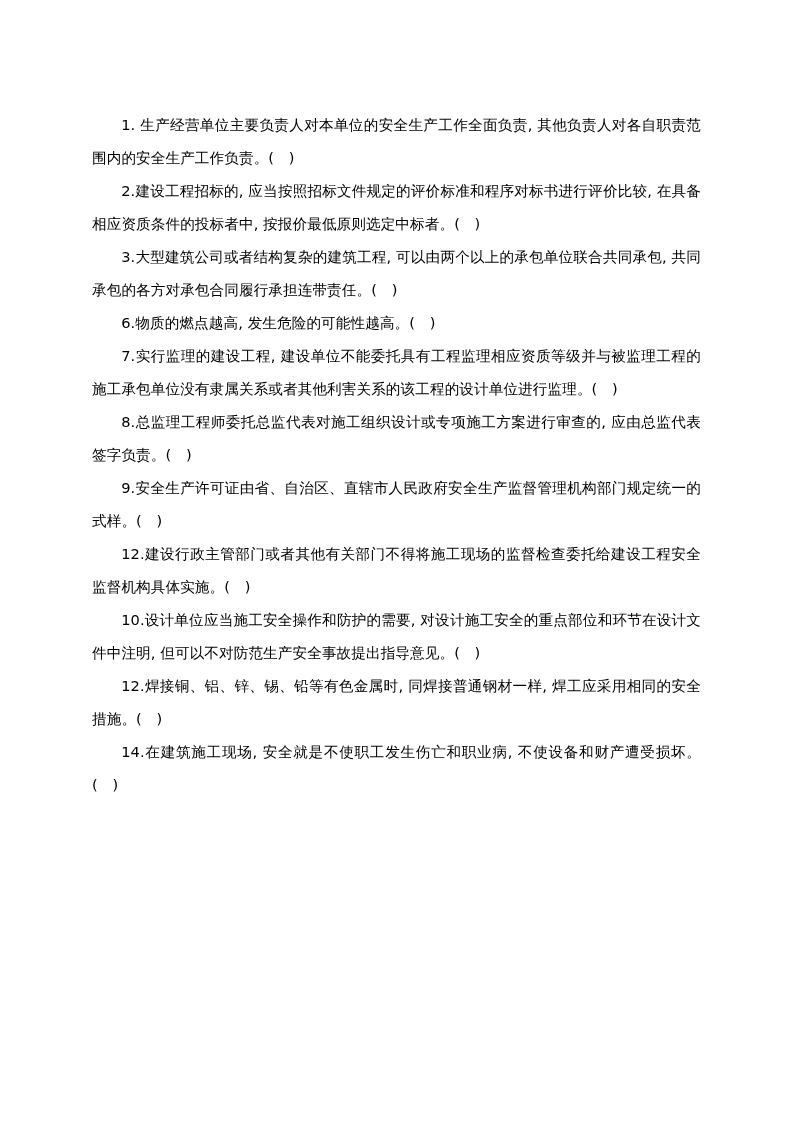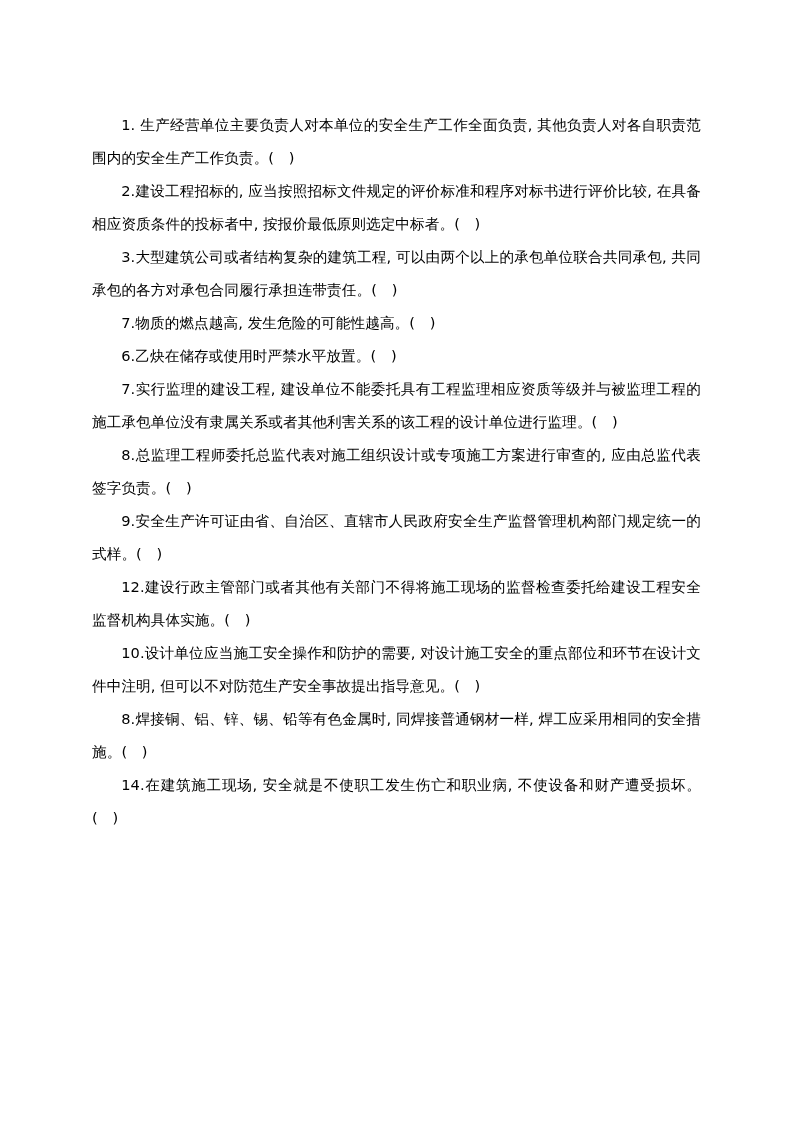--- a/index.html
+++ b/index.html
@@ -36,23 +36,22 @@
   }
 </style>
 </head>
 <body>
 
 <div class="page">
   <div class="doc-body">
     <p class="item">1. 生产经营单位主要负责人对本单位的安全生产工作全面负责, 其他负责人对各自职责范围内的安全生产工作负责。(　)</p>
     <p class="item">2.建设工程招标的, 应当按照招标文件规定的评价标准和程序对标书进行评价比较, 在具备相应资质条件的投标者中, 按报价最低原则选定中标者。(　)</p>
     <p class="item">3.大型建筑公司或者结构复杂的建筑工程, 可以由两个以上的承包单位联合共同承包, 共同承包的各方对承包合同履行承担连带责任。(　)</p>
-    <p class="item">7.物质的燃点越高, 发生危险的可能性越高。(　)</p>
-    <p class="item">6.乙炔在储存或使用时严禁水平放置。(　)</p>
+    <p class="item">6.物质的燃点越高, 发生危险的可能性越高。(　)</p>
     <p class="item">7.实行监理的建设工程, 建设单位不能委托具有工程监理相应资质等级并与被监理工程的施工承包单位没有隶属关系或者其他利害关系的该工程的设计单位进行监理。(　)</p>
     <p class="item">8.总监理工程师委托总监代表对施工组织设计或专项施工方案进行审查的, 应由总监代表签字负责。(　)</p>
     <p class="item">9.安全生产许可证由省、自治区、直辖市人民政府安全生产监督管理机构部门规定统一的式样。(　)</p>
     <p class="item">12.建设行政主管部门或者其他有关部门不得将施工现场的监督检查委托给建设工程安全监督机构具体实施。(　)</p>
     <p class="item">10.设计单位应当施工安全操作和防护的需要, 对设计施工安全的重点部位和环节在设计文件中注明, 但可以不对防范生产安全事故提出指导意见。(　)</p>
-    <p class="item">8.焊接铜、铝、锌、锡、铅等有色金属时, 同焊接普通钢材一样, 焊工应采用相同的安全措施。(　)</p>
+    <p class="item">12.焊接铜、铝、锌、锡、铅等有色金属时, 同焊接普通钢材一样, 焊工应采用相同的安全措施。(　)</p>
     <p class="item">14.在建筑施工现场, 安全就是不使职工发生伤亡和职业病, 不使设备和财产遭受损坏。(　)</p>
   </div>
 </div>
 
 </body></html>

